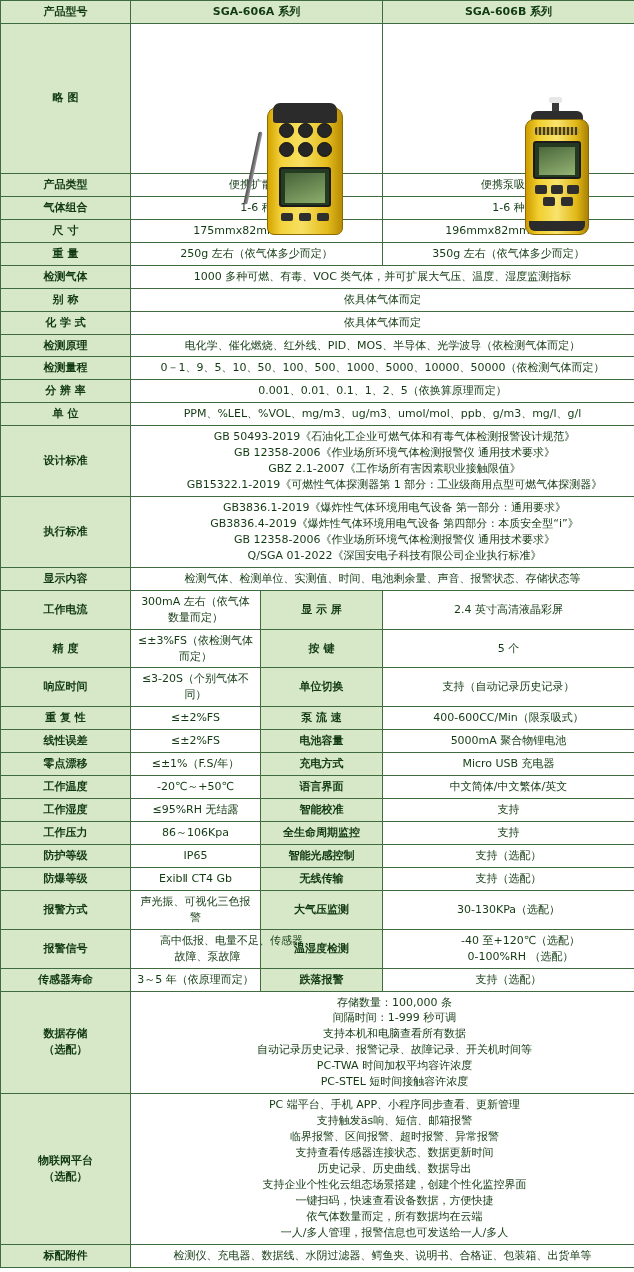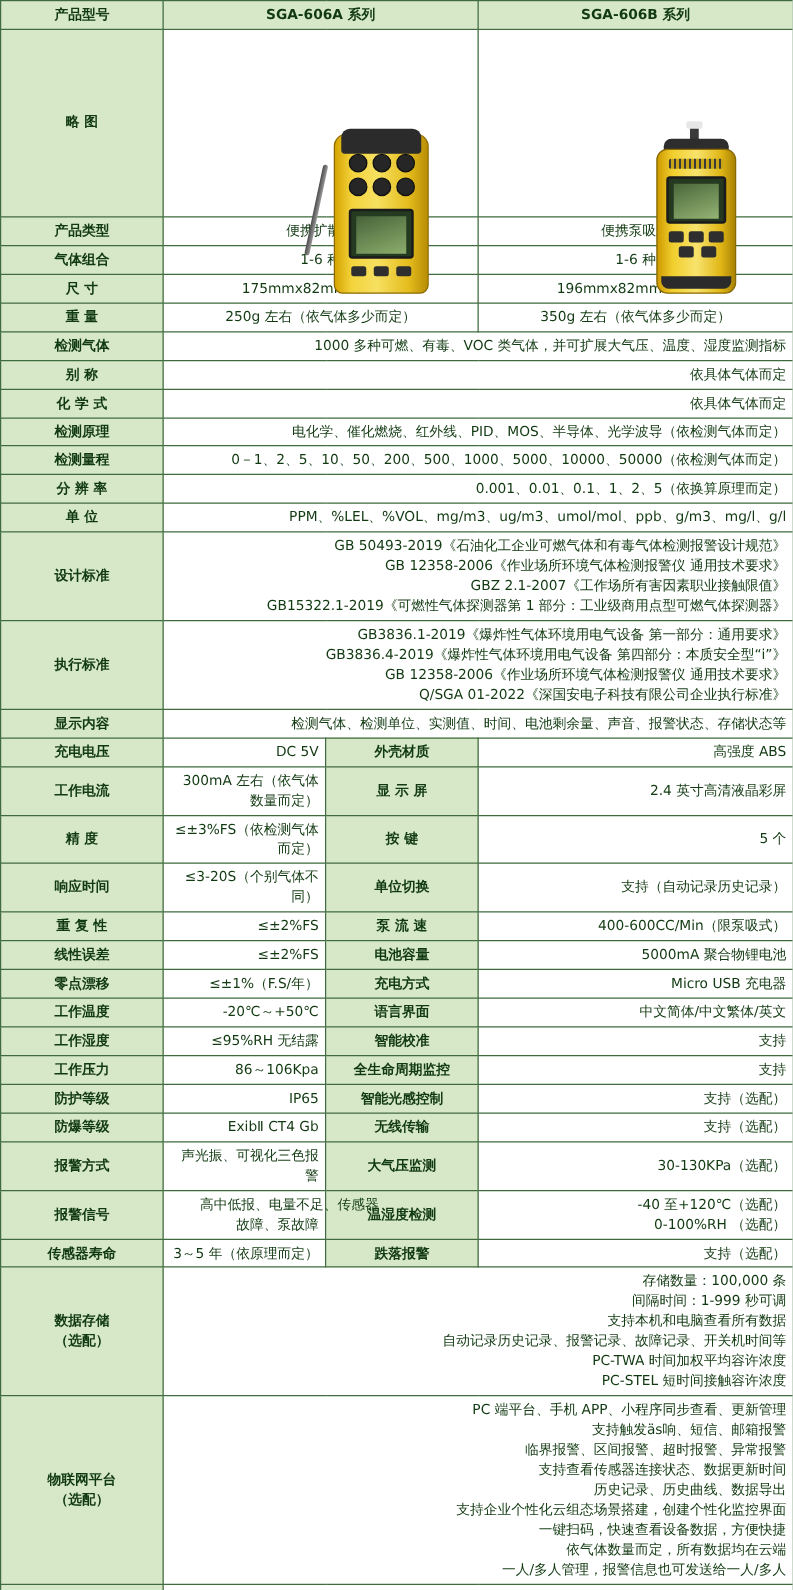--- a/index.html
+++ b/index.html
@@ -40,21 +40,21 @@
   td.lbl2 {
     background: #d6e8c8;
     text-align: center;
     font-weight: bold;
     color: #14401a;
     font-size: 11.5px;
     width: 122px;
   }
   td.val {
     background: #ffffff;
-    text-align: right;
+    text-align: center;
     padding-left: 8px;
   }
   td.valc {
     background: #ffffff;
     text-align: center;
   }
   
   td.hdr {
     background: #d6e8c8;
     text-align: center;
@@ -315,21 +315,21 @@
     <td class="val" colspan="3">依具体气体而定</td>
   </tr>
 
   <tr>
     <td class="lbl">检测原理</td>
     <td class="val" colspan="3">电化学、催化燃烧、红外线、PID、MOS、半导体、光学波导（依检测气体而定）</td>
   </tr>
 
   <tr>
     <td class="lbl">检测量程</td>
-    <td class="val" colspan="3">0－1、2、5、10、50、200、500、1000、5000、10000、50000（依检测气体而定）</td>
+    <td class="val" colspan="3">0－1、9、5、10、50、100、500、1000、5000、10000、50000（依检测气体而定）</td>
   </tr>
 
   <tr>
     <td class="lbl">分 辨 率</td>
     <td class="val" colspan="3">0.001、0.01、0.1、1、2、5（依换算原理而定）</td>
   </tr>
 
   <tr>
     <td class="lbl">单    位</td>
     <td class="val" colspan="3">PPM、%LEL、%VOL、mg/m3、ug/m3、umol/mol、ppb、g/m3、mg/l、g/l</td>
@@ -353,26 +353,20 @@
       <div>GB 12358-2006《作业场所环境气体检测报警仪 通用技术要求》</div>
       <div>Q/SGA 01-2022《深国安电子科技有限公司企业执行标准》</div>
     </td>
   </tr>
 
   <tr>
     <td class="lbl">显示内容</td>
     <td class="val" colspan="3">检测气体、检测单位、实测值、时间、电池剩余量、声音、报警状态、存储状态等</td>
   </tr>
 
-  <tr>
-    <td class="lbl">充电电压</td>
-    <td class="val">DC 5V</td>
-    <td class="lbl2">外壳材质</td>
-    <td class="val">高强度 ABS</td>
-  </tr>
   <tr>
     <td class="lbl">工作电流</td>
     <td class="val">300mA 左右（依气体数量而定）</td>
     <td class="lbl2">显 示 屏</td>
     <td class="val">2.4 英寸高清液晶彩屏</td>
   </tr>
   <tr>
     <td class="lbl">精    度</td>
     <td class="val">≤±3%FS（依检测气体而定）</td>
     <td class="lbl2">按    键</td>

